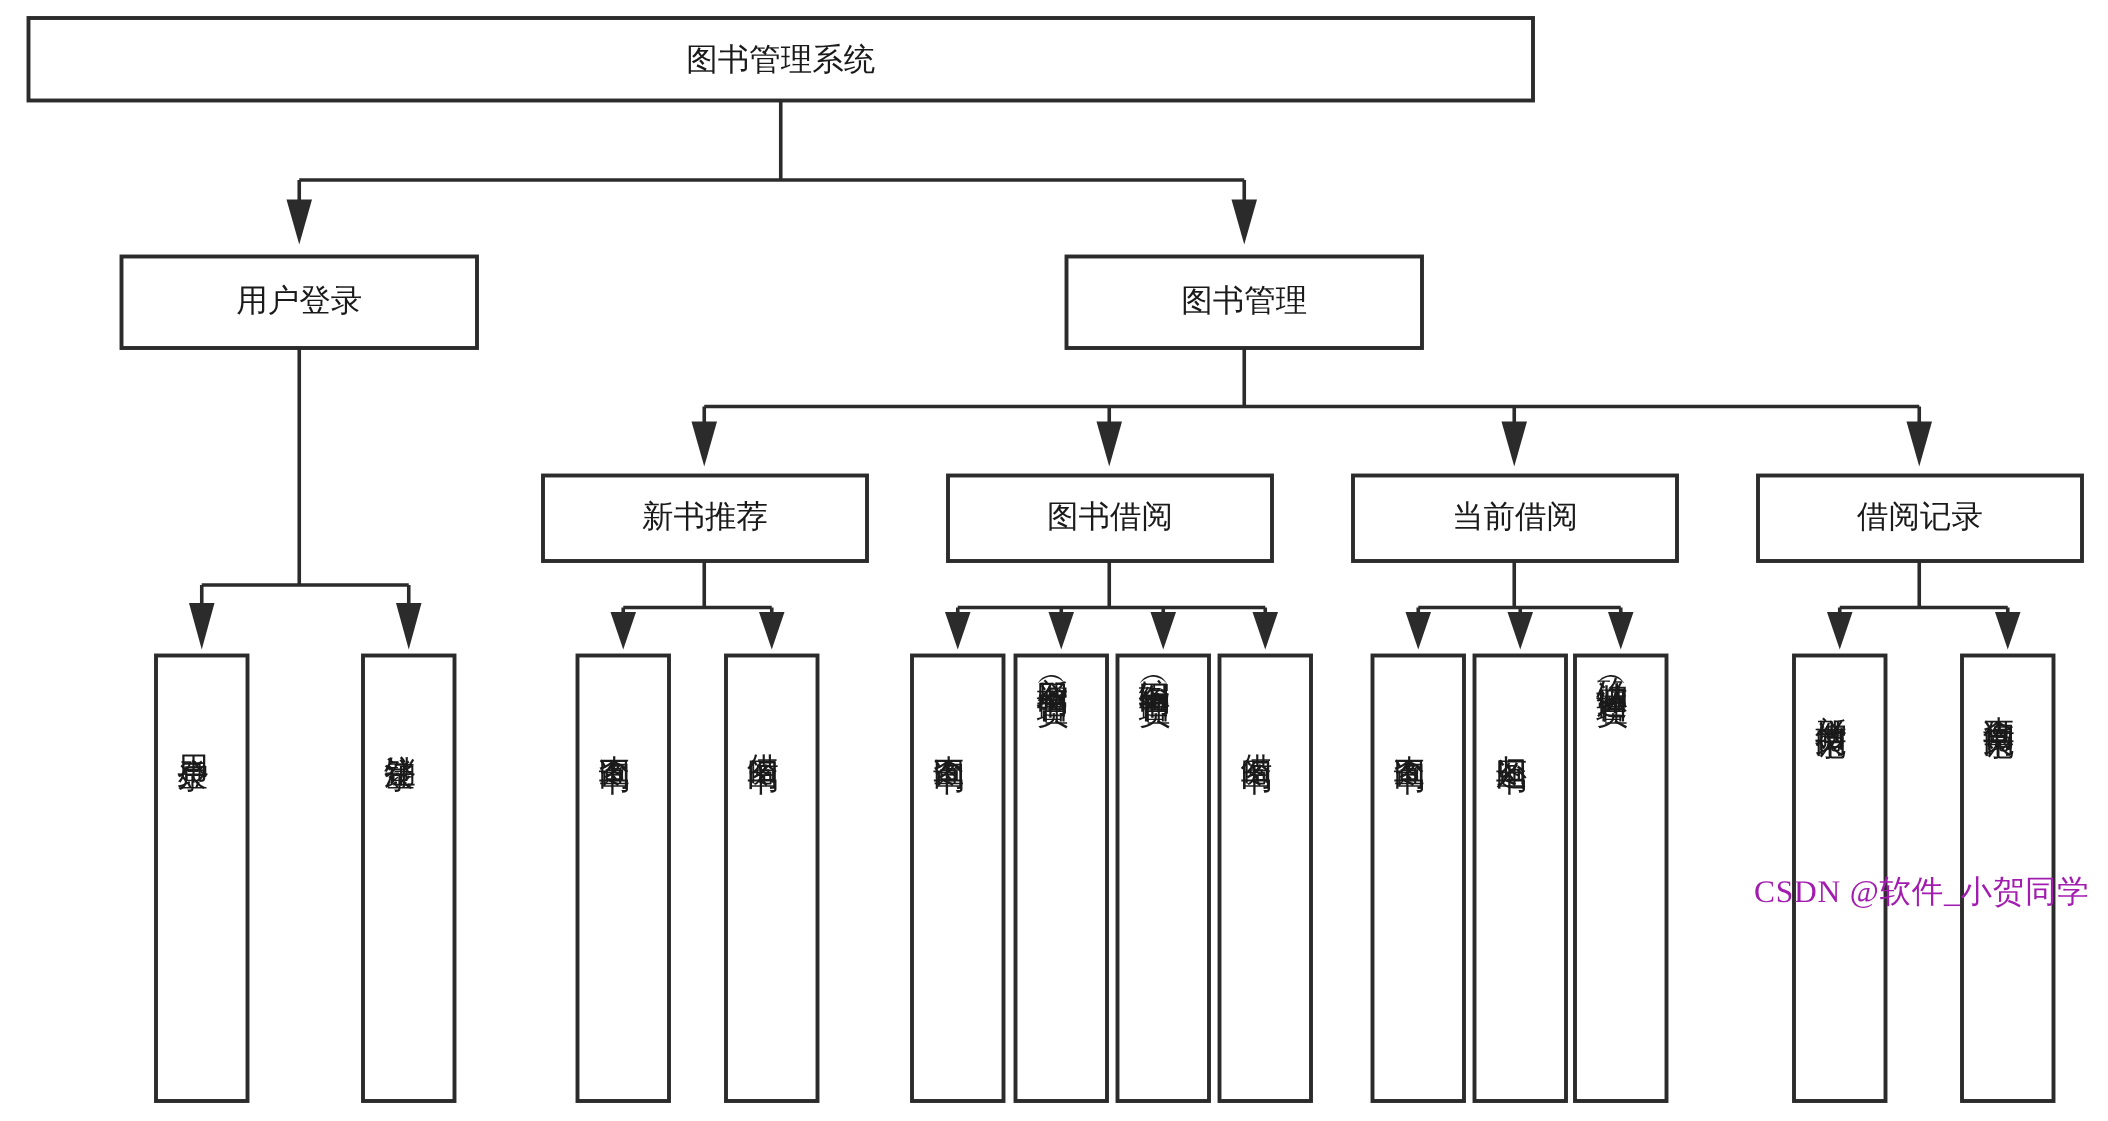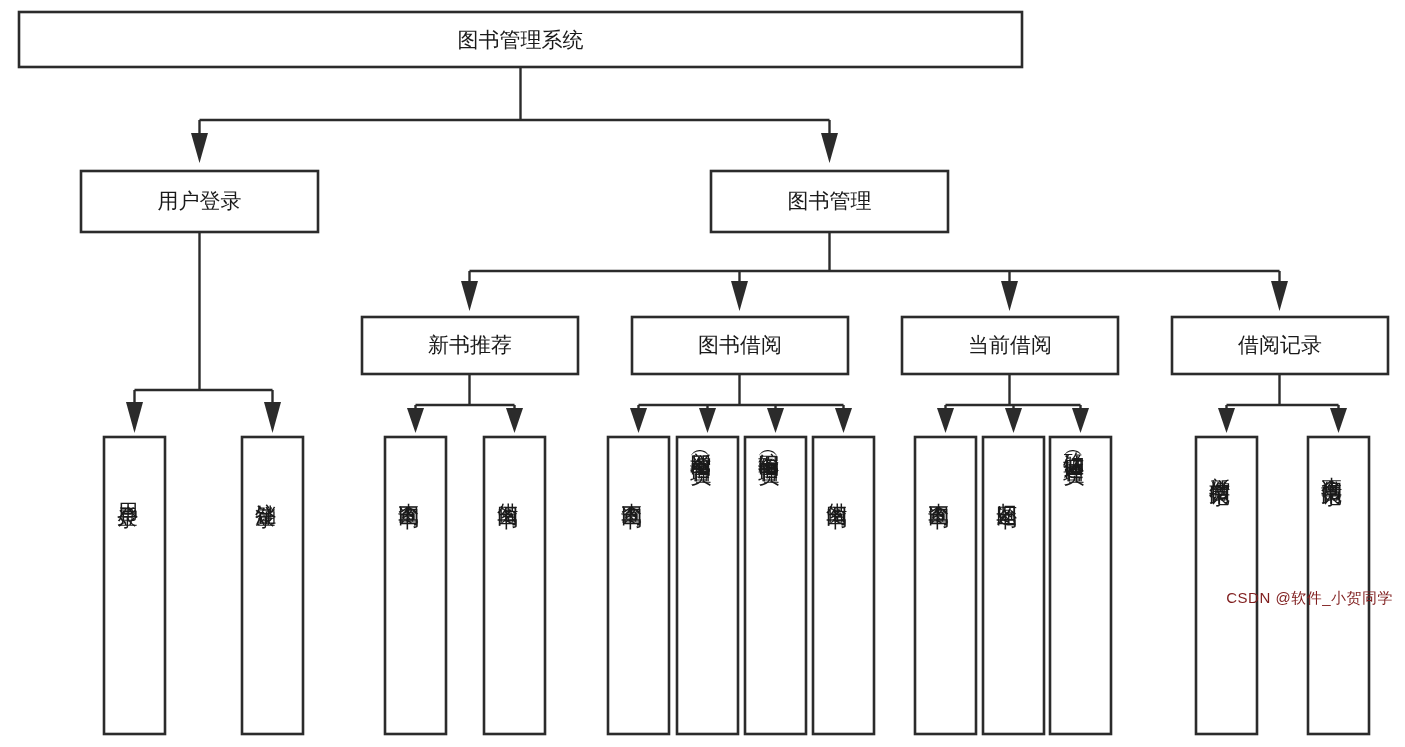--- a/index.html
+++ b/index.html
@@ -55,23 +55,23 @@
     fill: none;
   }
   .arrow-head {
     fill: #2b2b2b;
     stroke: none;
   }
   .watermark-text {
     position: absolute;
     right: 12px;
     bottom: 6px;
-    font-family: Liberation Sans, sans-serif;
-    font-size: 15px;
-    color: #7f1d1d;
+    font-family: Liberation Serif, serif;
+    font-size: 21px;
+    color: #a21caf;
     white-space: nowrap;
     letter-spacing: 0.5px;
     pointer-events: none;
   }
 </style>
 </head>
 <body>
 
 <div id="diagram-root">
 

